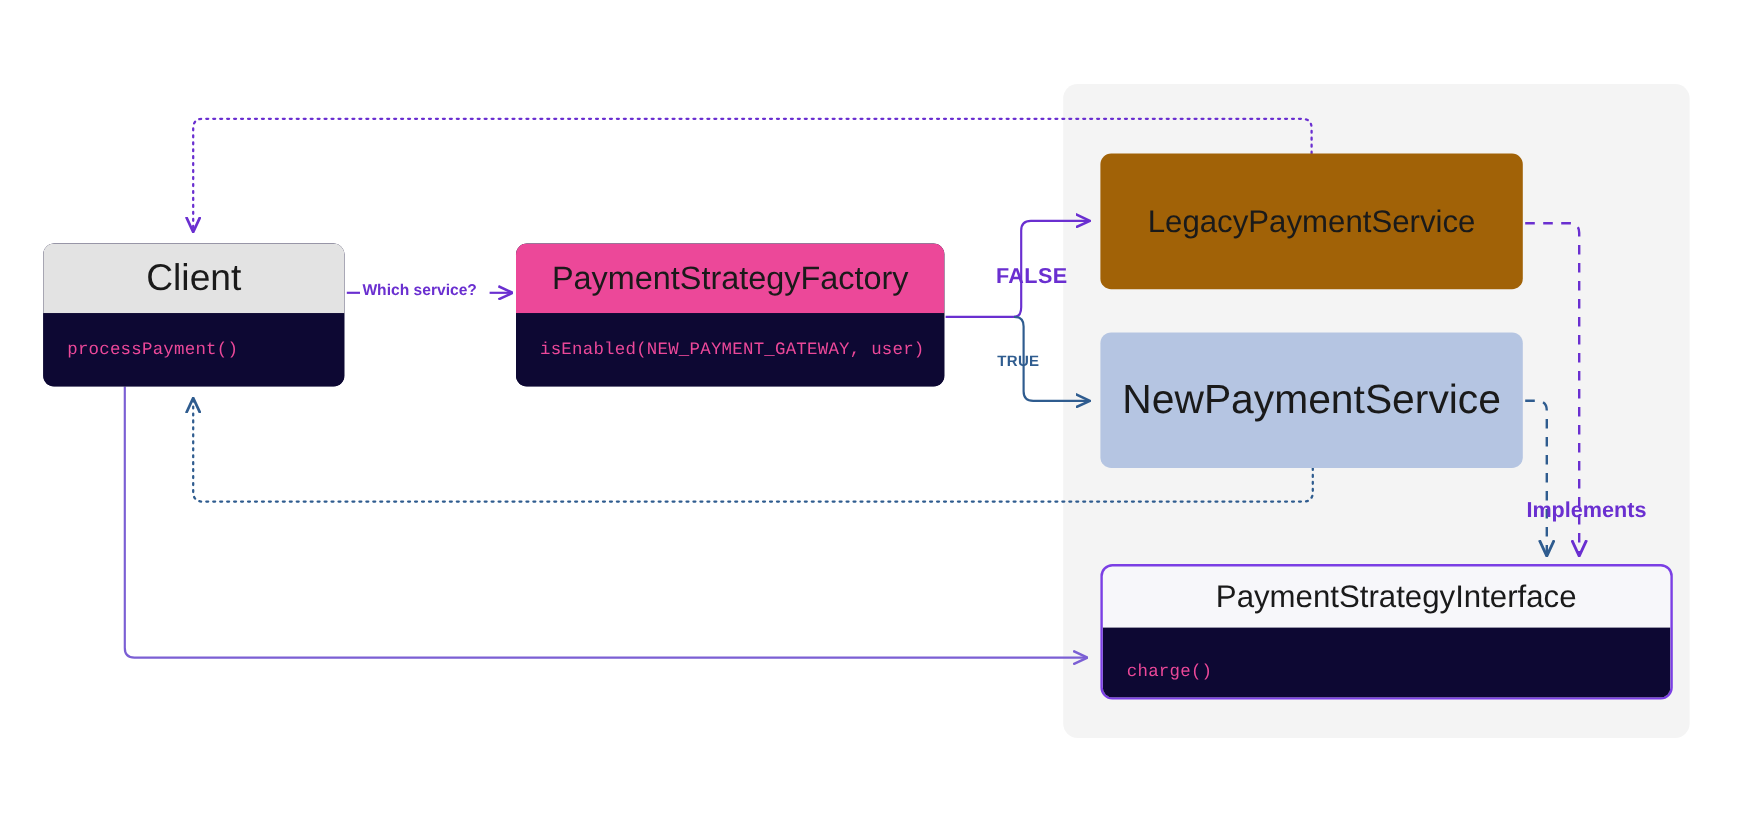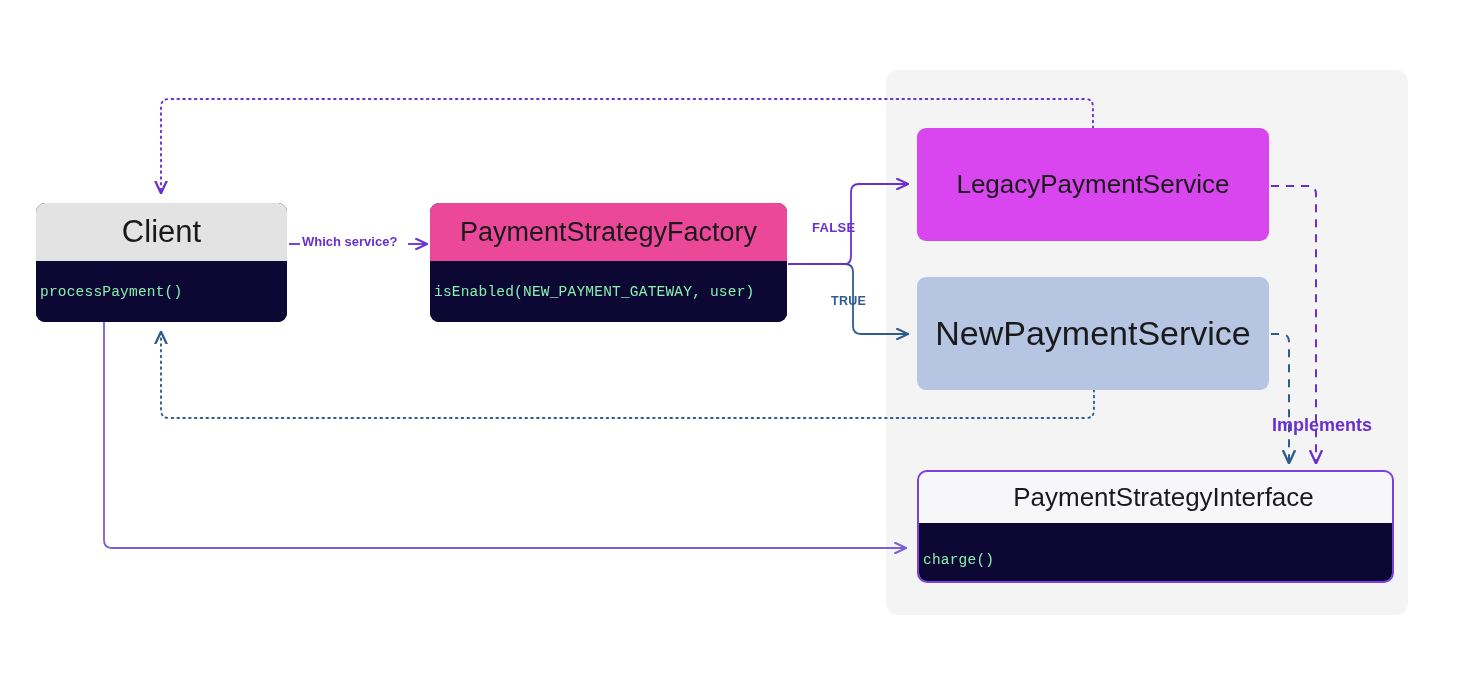--- a/index.html
+++ b/index.html
@@ -48,28 +48,28 @@
     width: 100%;
   }
   .node-title {
     font-family: "Liberation Sans", sans-serif;
     font-weight: 400;
     color: #1a1a1a;
     white-space: nowrap;
   }
   .node-method {
     background: #0d0833;
-    color: #86efac;
+    color: #ec4899;
     font-family: "Liberation Mono", monospace;
     font-size: 14.5px;
     display: flex;
     align-items: center;
     box-sizing: border-box;
     width: 100%;
-    padding-left: 4px;
+    padding-left: 20px;
     letter-spacing: 0.2px;
   }
   
   #node-client {
     left: 36px;
     top: 203px;
     width: 251px;
     height: 119px;
     background: #0d0833;
   }
@@ -94,21 +94,21 @@
   }
   #node-factory .node-title { font-size: 27px; }
   #node-factory .node-method { height: 61px; }
 
   
   #node-legacy {
     left: 917px;
     top: 128px;
     width: 352px;
     height: 113px;
-    background: #d946ef;
+    background: #a16207;
     display: flex;
     align-items: center;
     justify-content: center;
   }
   #node-legacy .node-title { font-size: 26px; }
 
   
   #node-new {
     left: 917px;
     top: 277px;
@@ -145,23 +145,23 @@
     font-weight: bold;
     white-space: nowrap;
   }
   #label-which {
     left: 302px;
     top: 234px;
     font-size: 13px;
     color: #6a2fd0;
   }
   #label-false {
-    left: 812px;
+    left: 830px;
     top: 220px;
-    font-size: 13px;
+    font-size: 18px;
     color: #6a2fd0;
     letter-spacing: 0.3px;
   }
   #label-true {
     left: 831px;
     top: 294px;
     font-size: 12.5px;
     color: #2f5c8f;
     letter-spacing: 0.3px;
   }

